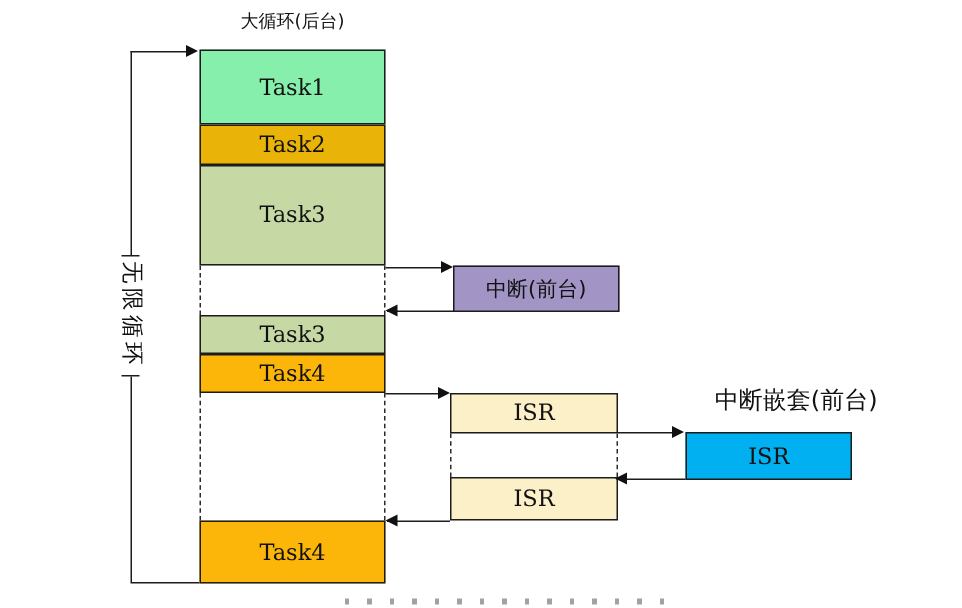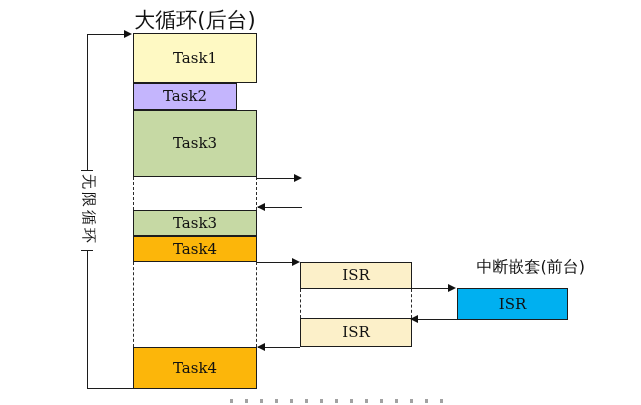--- a/index.html
+++ b/index.html
@@ -19,21 +19,21 @@
   .hline{position:absolute;height:1px;background:#1c1c1c;}
   .vline{position:absolute;width:1px;background:#1c1c1c;}
   .dashv{position:absolute;width:0;border-left:1px dashed #2a2a2a;}
   
   .ah-r{position:absolute;width:0;height:0;border-left:8px solid #111;
         border-top:4px solid transparent;border-bottom:4px solid transparent;}
   .ah-l{position:absolute;width:0;height:0;border-right:8px solid #111;
         border-top:4px solid transparent;border-bottom:4px solid transparent;}
   
   .lbl{position:absolute;color:#111;font-family:"DejaVu Sans","Liberation Sans",sans-serif;}
-  .title{left:133px;top:6px;width:124px;text-align:center;font-size:21px;}
+  .title{left:133px;top:6px;width:124px;text-align:center;font-size:12px;}
   .nested-title{left:440px;top:257px;width:145px;text-align:right;font-size:16px;}
   .loop-label{
     left:88px;top:210px;transform:translate(-50%,-50%) rotate(90deg);
     transform-origin:center;white-space:nowrap;font-size:15px;letter-spacing:3px;
   }
   .caption-fragment{
     position:absolute;left:230px;top:399px;width:220px;height:4px;opacity:.55;
     background:repeating-linear-gradient(90deg,#555 0 3px,transparent 3px 15px);
   }
 </style>
@@ -47,44 +47,47 @@
   <div class="lbl loop-label">无限循环</div>
 
   <div class="hline" style="left:87px;top:34px;width:37px;"></div>
   <div class="ah-r" style="left:124px;top:30px;"></div>
   <div class="vline" style="left:87px;top:34px;height:136px;"></div>
   <div class="hline" style="left:81px;top:170px;width:12px;"></div>
   <div class="hline" style="left:81px;top:250px;width:12px;"></div>
   <div class="vline" style="left:87px;top:251px;height:137px;"></div>
   <div class="hline" style="left:87px;top:388px;width:46px;"></div>
 
-  <div class="box" style="left: 133px; top: 33px; width: 124px; height: 50px; background-color: #fef9c3;">
+  <div class="box" style="left: 133px; top: 33px; width: 124px; height: 50px; background-color: #86efac;">
     <span>Task1</span>
   </div>
-  <div class="box" style="left: 133px; top: 83px; width: 104px; height: 27px; background-color: #c4b5fd;">
+  <div class="box" style="left: 133px; top: 83px; width: 124px; height: 27px; background-color: #eab308;">
     <span>Task2</span>
   </div>
   <div class="box" style="left: 133px; top: 110px; width: 124px; height: 67px; background-color: rgb(198, 217, 164);">
     <span>Task3</span>
   </div>
   <div class="box" style="left: 133px; top: 210px; width: 124px; height: 26px; background-color: rgb(198, 217, 164);">
     <span>Task3</span>
   </div>
   <div class="box" style="left: 133px; top: 236px; width: 124px; height: 26px; background-color: rgb(252, 182, 10);">
     <span>Task4</span>
   </div>
   <div class="box" style="left: 133px; top: 347px; width: 124px; height: 42px; background-color: rgb(252, 182, 10);">
     <span>Task4</span>
   </div>
 
   <div class="dashv" style="left:133px;top:177px;height:33px;"></div>
   <div class="dashv" style="left:256px;top:177px;height:33px;"></div>
   <div class="dashv" style="left:133px;top:262px;height:85px;"></div>
   <div class="dashv" style="left:256px;top:262px;height:85px;"></div>
 
+  <div class="box cjk" style="left: 302px; top: 177px; width: 111px; height: 31px; background-color: rgb(162, 149, 197);">
+    <span>中断(前台)</span>
+  </div>
 
   <div class="hline" style="left:257px;top:178px;width:38px;"></div>
   <div class="ah-r" style="left:294px;top:174px;"></div>
   <div class="hline" style="left:258px;top:207px;width:44px;"></div>
   <div class="ah-l" style="left:257px;top:203px;"></div>
 
   <div class="box" style="left: 300px; top: 262px; width: 112px; height: 27px; background-color: rgb(252, 240, 201);">
     <span>ISR</span>
   </div>
   <div class="box" style="left: 300px; top: 318px; width: 112px; height: 29px; background-color: rgb(252, 240, 201);">

